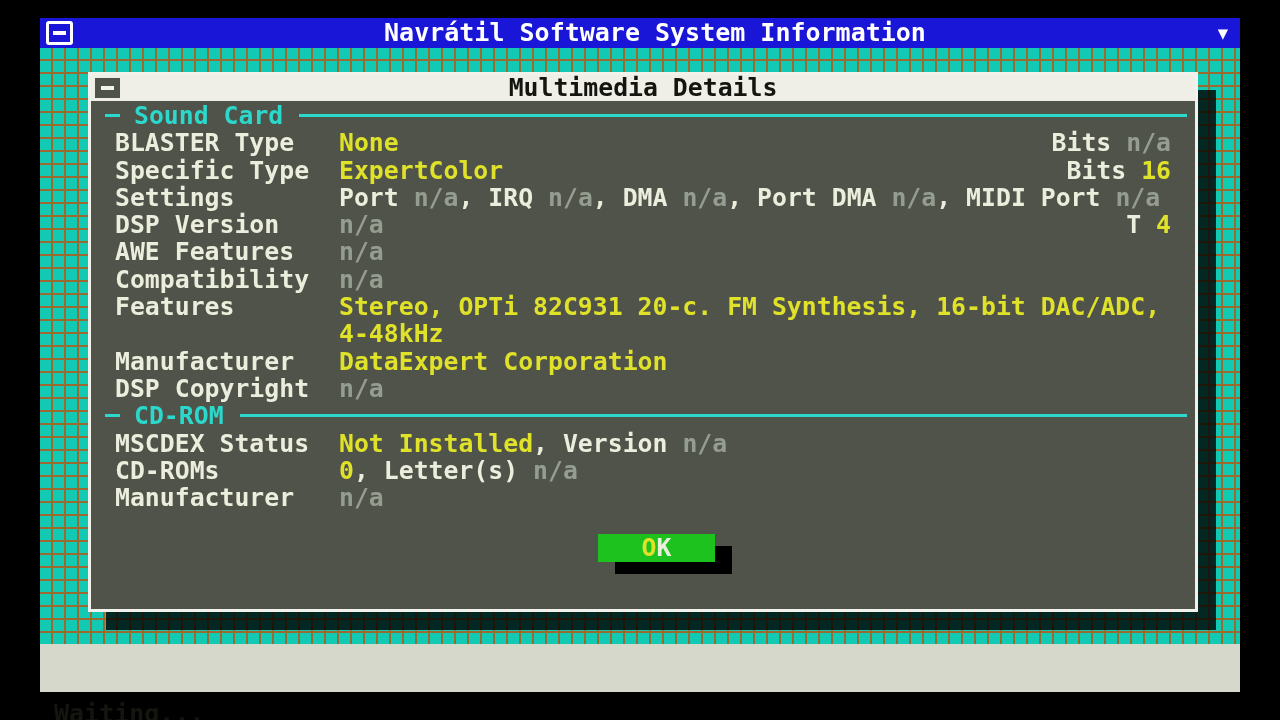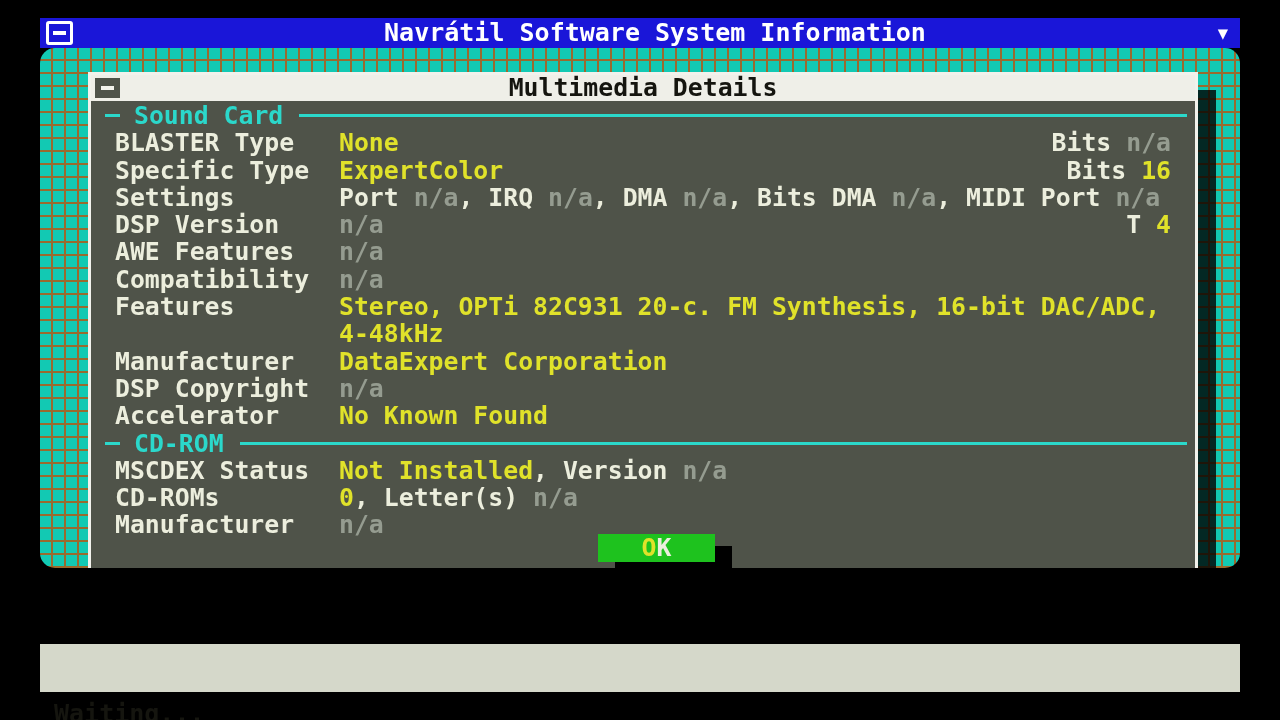--- a/index.html
+++ b/index.html
@@ -14,26 +14,26 @@
   .screen{position:absolute;left:40px;top:18px;width:1200px;height:684px;}
   
   .titlebar{position:relative;height:30px;background:var(--title-blue);
     display:flex;align-items:center;justify-content:center;padding-left:30px;}
   .titlebar .title{color:#fff;font-size:25px;line-height:30px;white-space:pre;}
   .sysbtn{position:absolute;left:6px;top:3px;width:27px;height:24px;
     border:3px solid #fff;border-radius:3px;display:flex;align-items:center;justify-content:center;cursor:default;}
   .sysdash{display:block;width:13px;height:4px;background:#fff;}
   .arrow{position:absolute;right:12px;top:0;color:#fff;font-size:17px;line-height:30px;}
   
-  .desktop{position:absolute;left:0;top:30px;width:1200px;height:520px;overflow:hidden;
+  .desktop{position:absolute;left:0;top:30px;width:1200px;height:596px;overflow:hidden;
     background-color:var(--teal);
     background-image:
       repeating-linear-gradient(to bottom, rgba(0,0,0,0) 0 11px, var(--grid-line) 11px 13px),
       repeating-linear-gradient(to right,  rgba(0,0,0,0) 0 11px, var(--grid-line) 11px 13px),
-      repeating-linear-gradient(to right,  rgba(0,0,0,0) 0 24px, rgba(46,140,60,.55) 24px 26px); border-radius: 15px;}
+      repeating-linear-gradient(to right,  rgba(0,0,0,0) 0 24px, rgba(46,140,60,.55) 24px 26px);}
   
   .dialog{position:absolute;left:48px;top:24px;width:1110px;height:540px;
     border:3px solid #f2f2ec;background:var(--dialog-bg);
     box-shadow:18px 18px 0 rgba(0,0,0,0.8);}
   .dlg-titlebar{position:relative;height:26px;background:var(--dialog-title-bg);
     text-align:center;}
   .dlg-title{color:#15150f;font-size:24.8px;line-height:26px;white-space:pre;}
   .dlg-sysbtn{position:absolute;left:4px;top:3px;width:25px;height:20px;background:var(--dialog-bg);
     display:flex;align-items:center;justify-content:center;cursor:default;}
   .dlg-dash{display:block;width:13px;height:4px;background:#f2f2ec;}
@@ -82,29 +82,28 @@
       </div>
       <div class="dlg-body" id="rows-container">
 
         <div class="sec-header">
             <span class="sec-dash"></span>
             <span class="sec-title">Sound Card</span>
             <span class="sec-line"></span>
           </div>
           <div class="row"><span class="lbl">BLASTER Type</span><span class="val"><span class="c-y">None</span></span><span class="right"><span class="c-w">Bits </span><span class="c-g">n/a</span></span></div>
           <div class="row"><span class="lbl">Specific Type</span><span class="val"><span class="c-y">ExpertColor</span></span><span class="right"><span class="c-w">Bits </span><span class="c-y">16</span></span></div>
-          <div class="row"><span class="lbl">Settings</span><span class="val"><span class="c-w">Port </span><span class="c-g">n/a</span><span class="c-w">, IRQ </span><span class="c-g">n/a</span><span class="c-w">, DMA </span><span class="c-g">n/a</span><span class="c-w">, Bits DMA </span><span class="c-g">n/a</span><span class="c-w">, MIDI Port </span><span class="c-g">n/a</span></span></div>
+          <div class="row"><span class="lbl">Settings</span><span class="val"><span class="c-w">Port </span><span class="c-g">n/a</span><span class="c-w">, IRQ </span><span class="c-g">n/a</span><span class="c-w">, DMA </span><span class="c-g">n/a</span><span class="c-w">, Port DMA </span><span class="c-g">n/a</span><span class="c-w">, MIDI Port </span><span class="c-g">n/a</span></span></div>
           <div class="row"><span class="lbl">DSP Version</span><span class="val"><span class="c-g">n/a</span></span><span class="right"><span class="c-w">T </span><span class="c-y">4</span></span></div>
           <div class="row"><span class="lbl">AWE Features</span><span class="val"><span class="c-g">n/a</span></span></div>
           <div class="row"><span class="lbl">Compatibility</span><span class="val"><span class="c-g">n/a</span></span></div>
           <div class="row"><span class="lbl">Features</span><span class="val"><span class="c-y">Stereo, OPTi 82C931 20-c. FM Synthesis, 16-bit DAC/ADC,</span></span></div>
           <div class="row"><span class="lbl"></span><span class="val"><span class="c-y">4-48kHz</span></span></div>
           <div class="row"><span class="lbl">Manufacturer</span><span class="val"><span class="c-y">DataExpert Corporation</span></span></div>
           <div class="row"><span class="lbl">DSP Copyright</span><span class="val"><span class="c-g">n/a</span></span></div>
-          <div class="row"><span class="lbl">Accelerator</span><span class="val"><span class="c-y">No Known Found</span></span></div>
           <div class="sec-header">
             <span class="sec-dash"></span>
             <span class="sec-title">CD-ROM</span>
             <span class="sec-line"></span>
           </div>
           <div class="row"><span class="lbl">MSCDEX Status</span><span class="val"><span class="c-y">Not Installed</span><span class="c-w">, Version </span><span class="c-g">n/a</span></span></div>
           <div class="row"><span class="lbl">CD-ROMs</span><span class="val"><span class="c-y">0</span><span class="c-w">, Letter(s) </span><span class="c-g">n/a</span></span></div>
           <div class="row"><span class="lbl">Manufacturer</span><span class="val"><span class="c-g">n/a</span></span></div>
           <button class="ok-btn" id="ok-btn"><span class="c-y">O</span><span class="c-w">K</span></button>
       </div>

